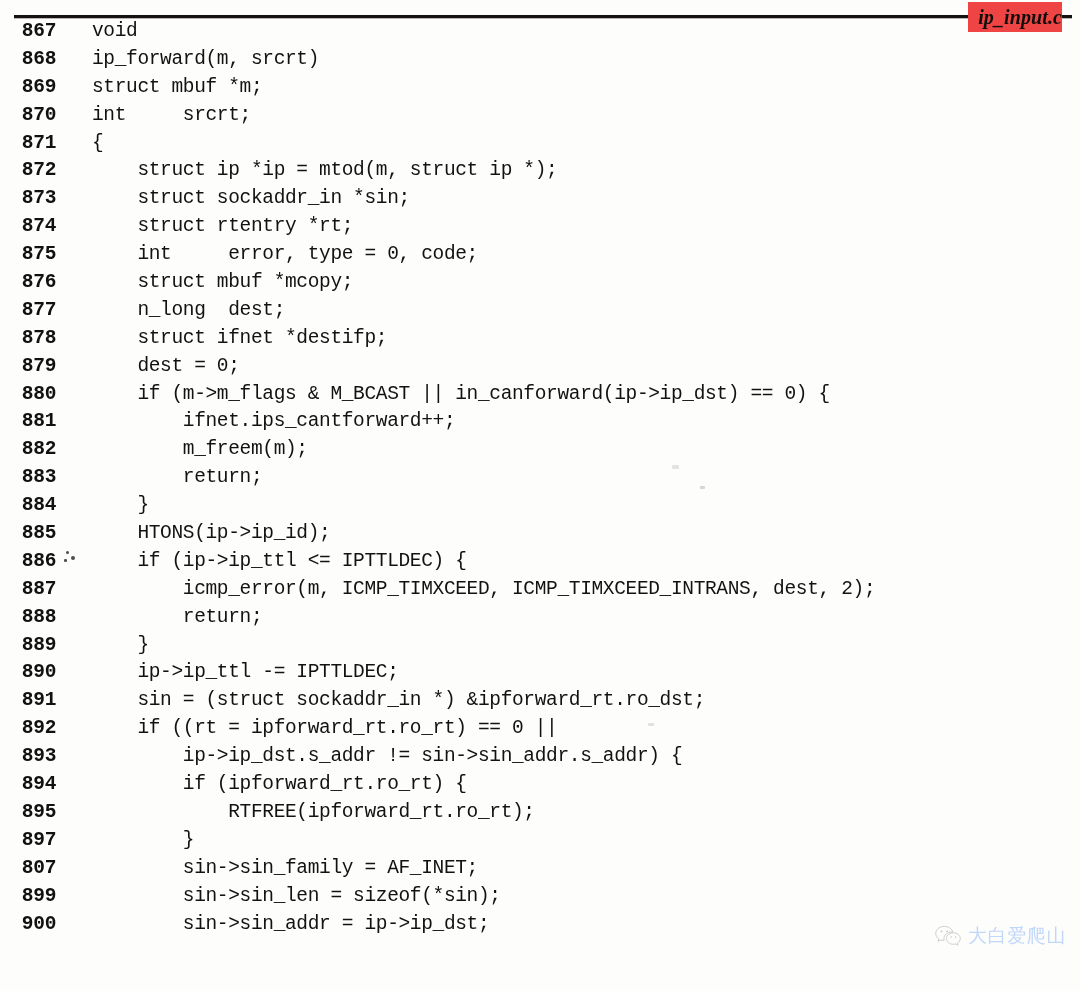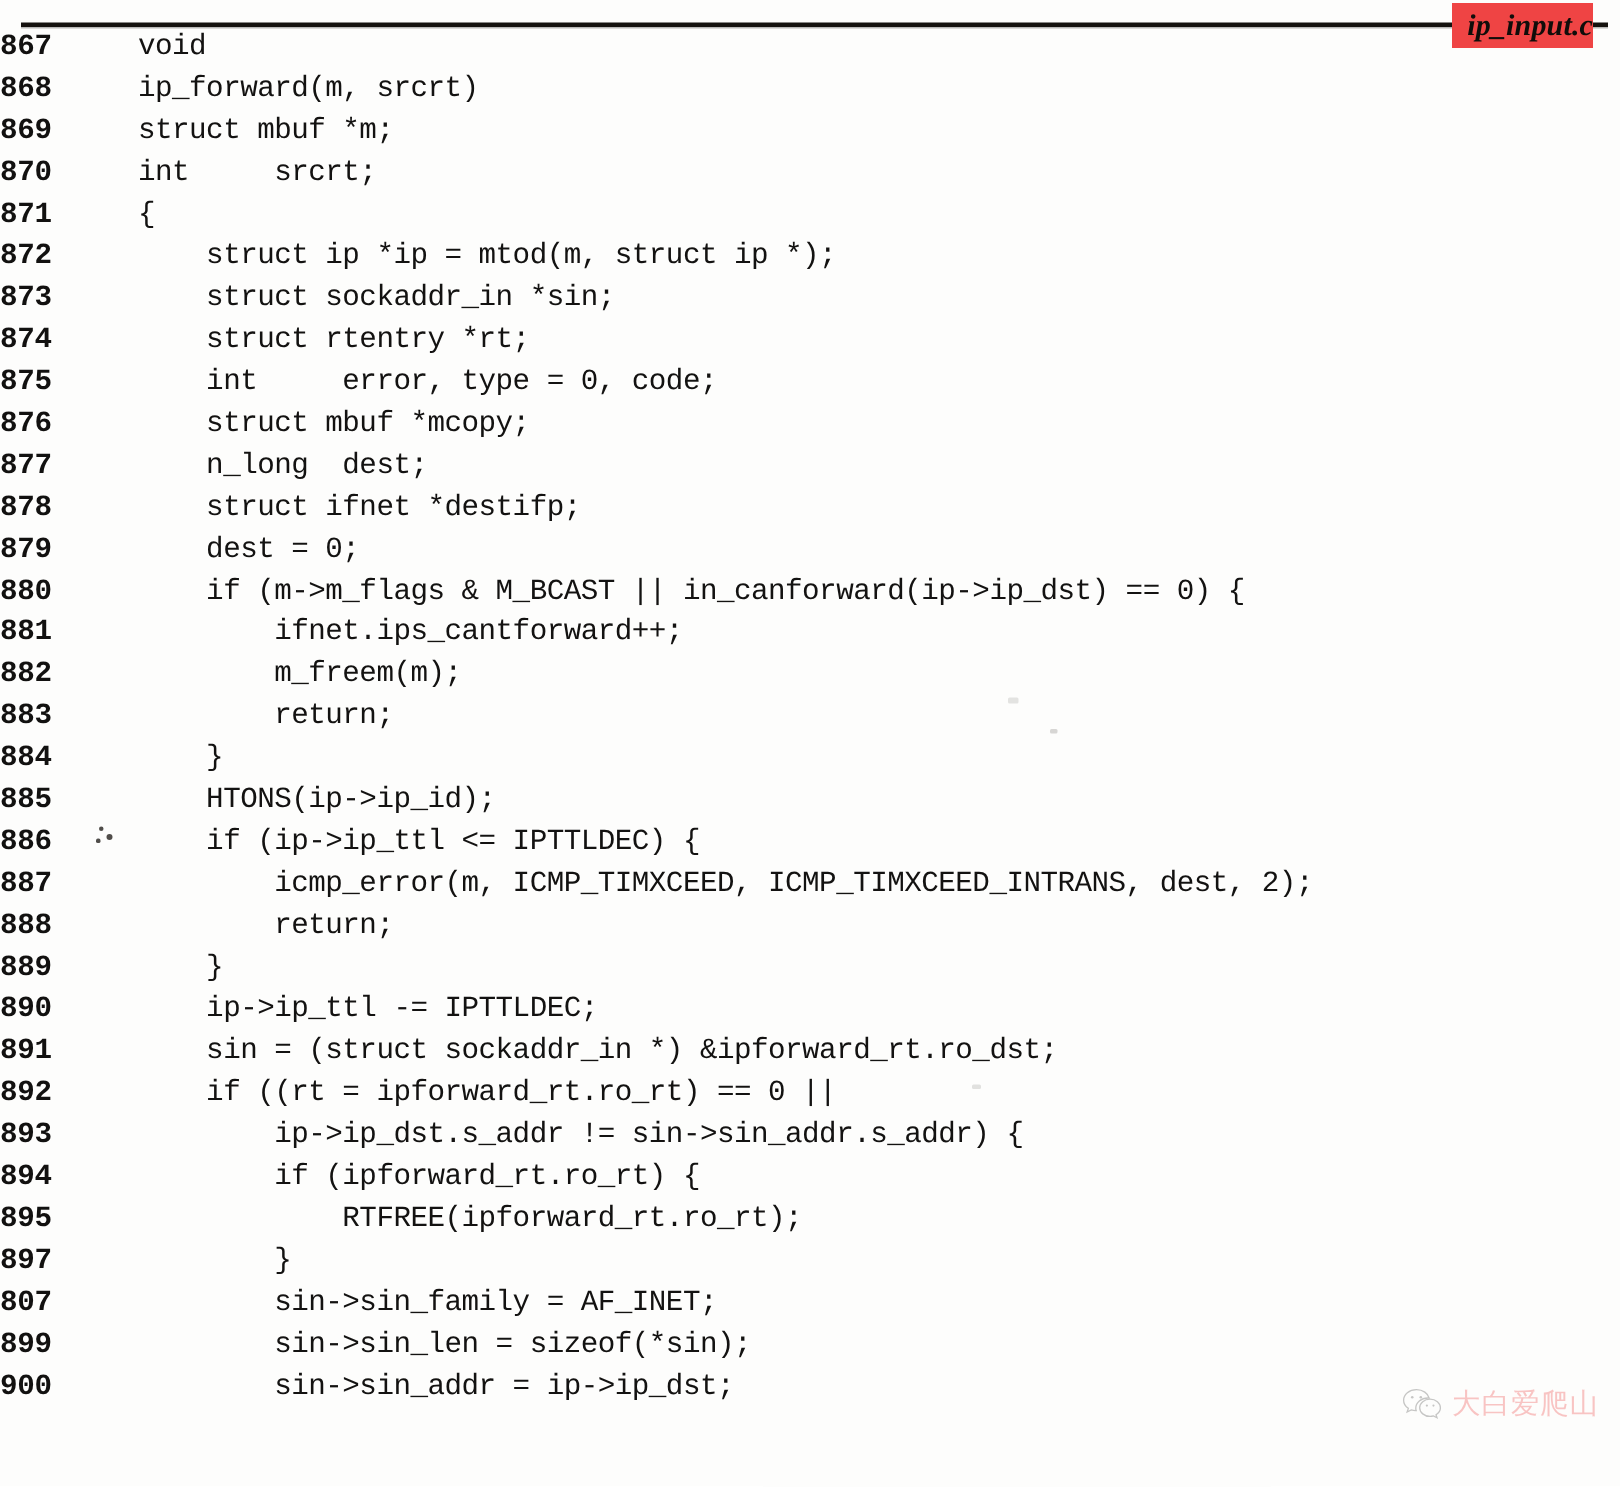--- a/index.html
+++ b/index.html
@@ -75,21 +75,21 @@
     align-items: baseline;
     height: 27.9px;
     white-space: pre;
   }
   .code-line.gap-before {
     margin-top: 0;
   }
   .lineno {
     width: 78px;
     min-width: 78px;
-    text-align: left;
+    text-align: center;
     padding-right: 0;
     font-family: "Liberation Mono", "DejaVu Sans Mono", monospace;
     font-size: 19.5px;
     font-weight: bold;
     color: #121110;
     letter-spacing: -0.2px;
   }
   .codetext {
     padding-left: 14px;
     font-family: "Liberation Mono", "DejaVu Sans Mono", monospace;
@@ -126,21 +126,21 @@
     filter: blur(.35px);
   }
   #watermark .wm-logo {
     width: 26px;
     height: 22px;
     flex: 0 0 auto;
   }
   #watermark .wm-text {
     font-family: "DejaVu Sans", "Liberation Sans", sans-serif;
     font-size: 19px;
-    color: #ef4444;
+    color: #3b82f6;
     letter-spacing: .6px;
     white-space: nowrap;
   }
 </style>
 </head>
 <body>
 
 <div id="page">
 
   <div id="runhead">

